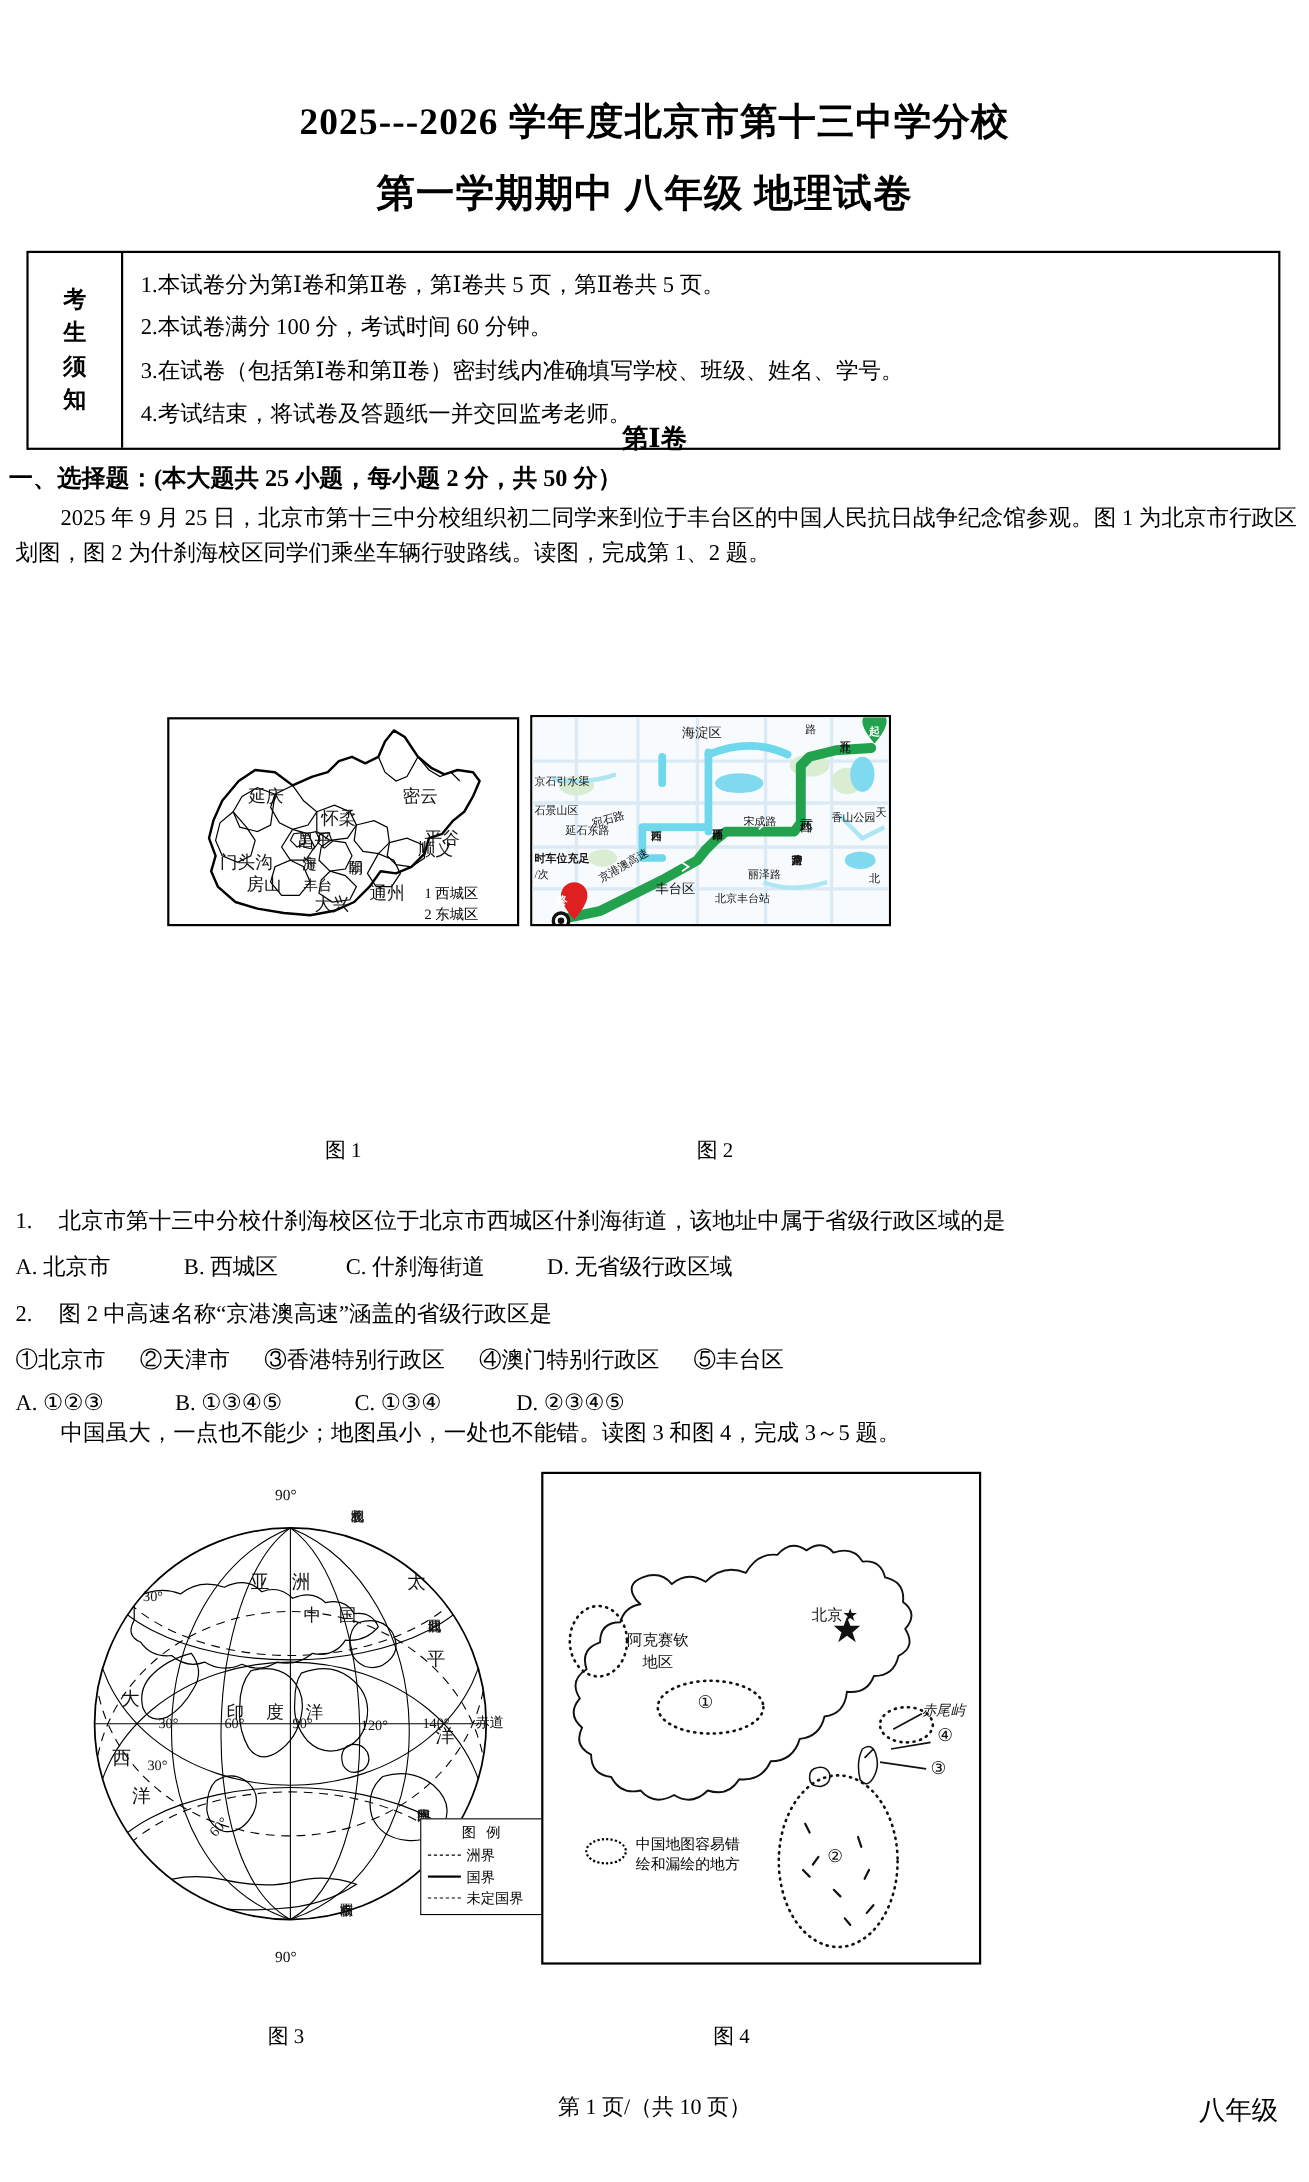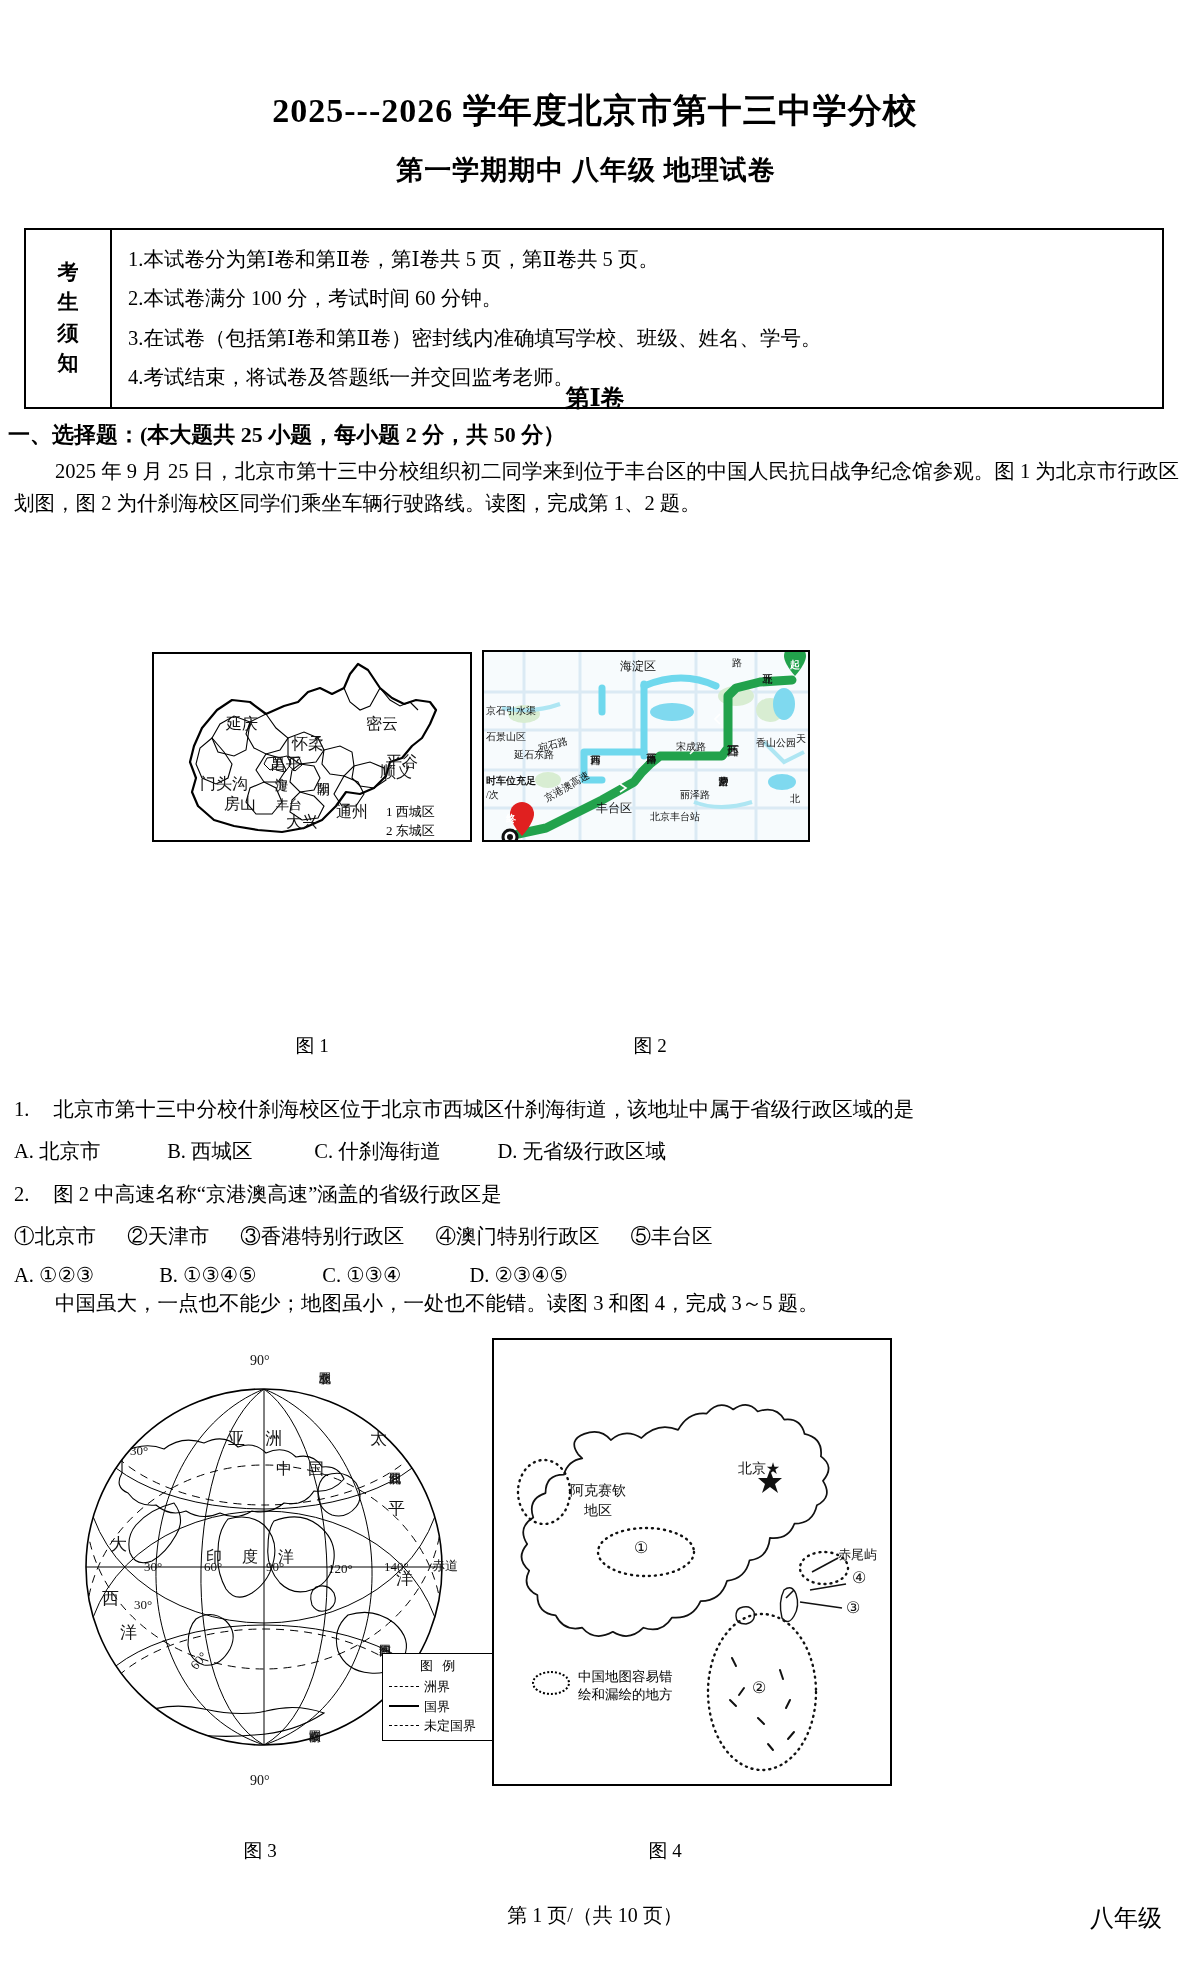--- a/index.html
+++ b/index.html
@@ -23,21 +23,21 @@
     letter-spacing: 1px;
   }
   #title-line-1 {
     position: absolute;
     top: 88px; left: 0; right: 0;
     font-size: 34px;
   }
   #title-line-2 {
     position: absolute;
     top: 152px; left: 0; right: 18px;
-    font-size: 27px;
+    font-size: 35px;
   }
 
   
   #notice-box {
     position: absolute;
     top: 228px;
     left: 24px;
     width: 1140px;
     border: 2px solid #000;
     display: flex;
@@ -550,21 +550,21 @@
       <path d="M306 262 L348 268"></path>
       <path d="M292 258 L300 250"></path>
     </g>
 
     <path d="M276 130 l3 8 h9 l-7 6 l3 9 l-8 -6 l-8 6 l3 -9 l-7 -6 h9 z" fill="#111"></path>
   </svg>
 
   <div class="map-label" style="top:120px; left:244px; font-size:14px;">北京★</div>
   <div class="map-label" style="top:142px; left:76px;  font-size:14px;">阿克赛钦</div>
   <div class="map-label" style="top:162px; left:90px;  font-size:14px;">地区</div>
-  <div class="map-label" style="top:206px; left:344px; font-size:13px;">赤尾屿</div>
+  <div class="map-label" style="top:206px; left:344px; font-size:13px;font-style:italic;">赤尾屿</div>
 
   <div class="map-label" style="top:198px; left:140px; font-size:16px;">①</div>
   <div class="map-label" style="top:338px; left:258px; font-size:16px;">②</div>
   <div class="map-label" style="top:258px; left:352px; font-size:16px;">③</div>
   <div class="map-label" style="top:228px; left:358px; font-size:16px;">④</div>
 
   <div id="china-legend" style="top:328px; left:38px;">
     <span class="dotted-ellipse"></span>
     <span>
       <span>中国地图容易错</span><br>

